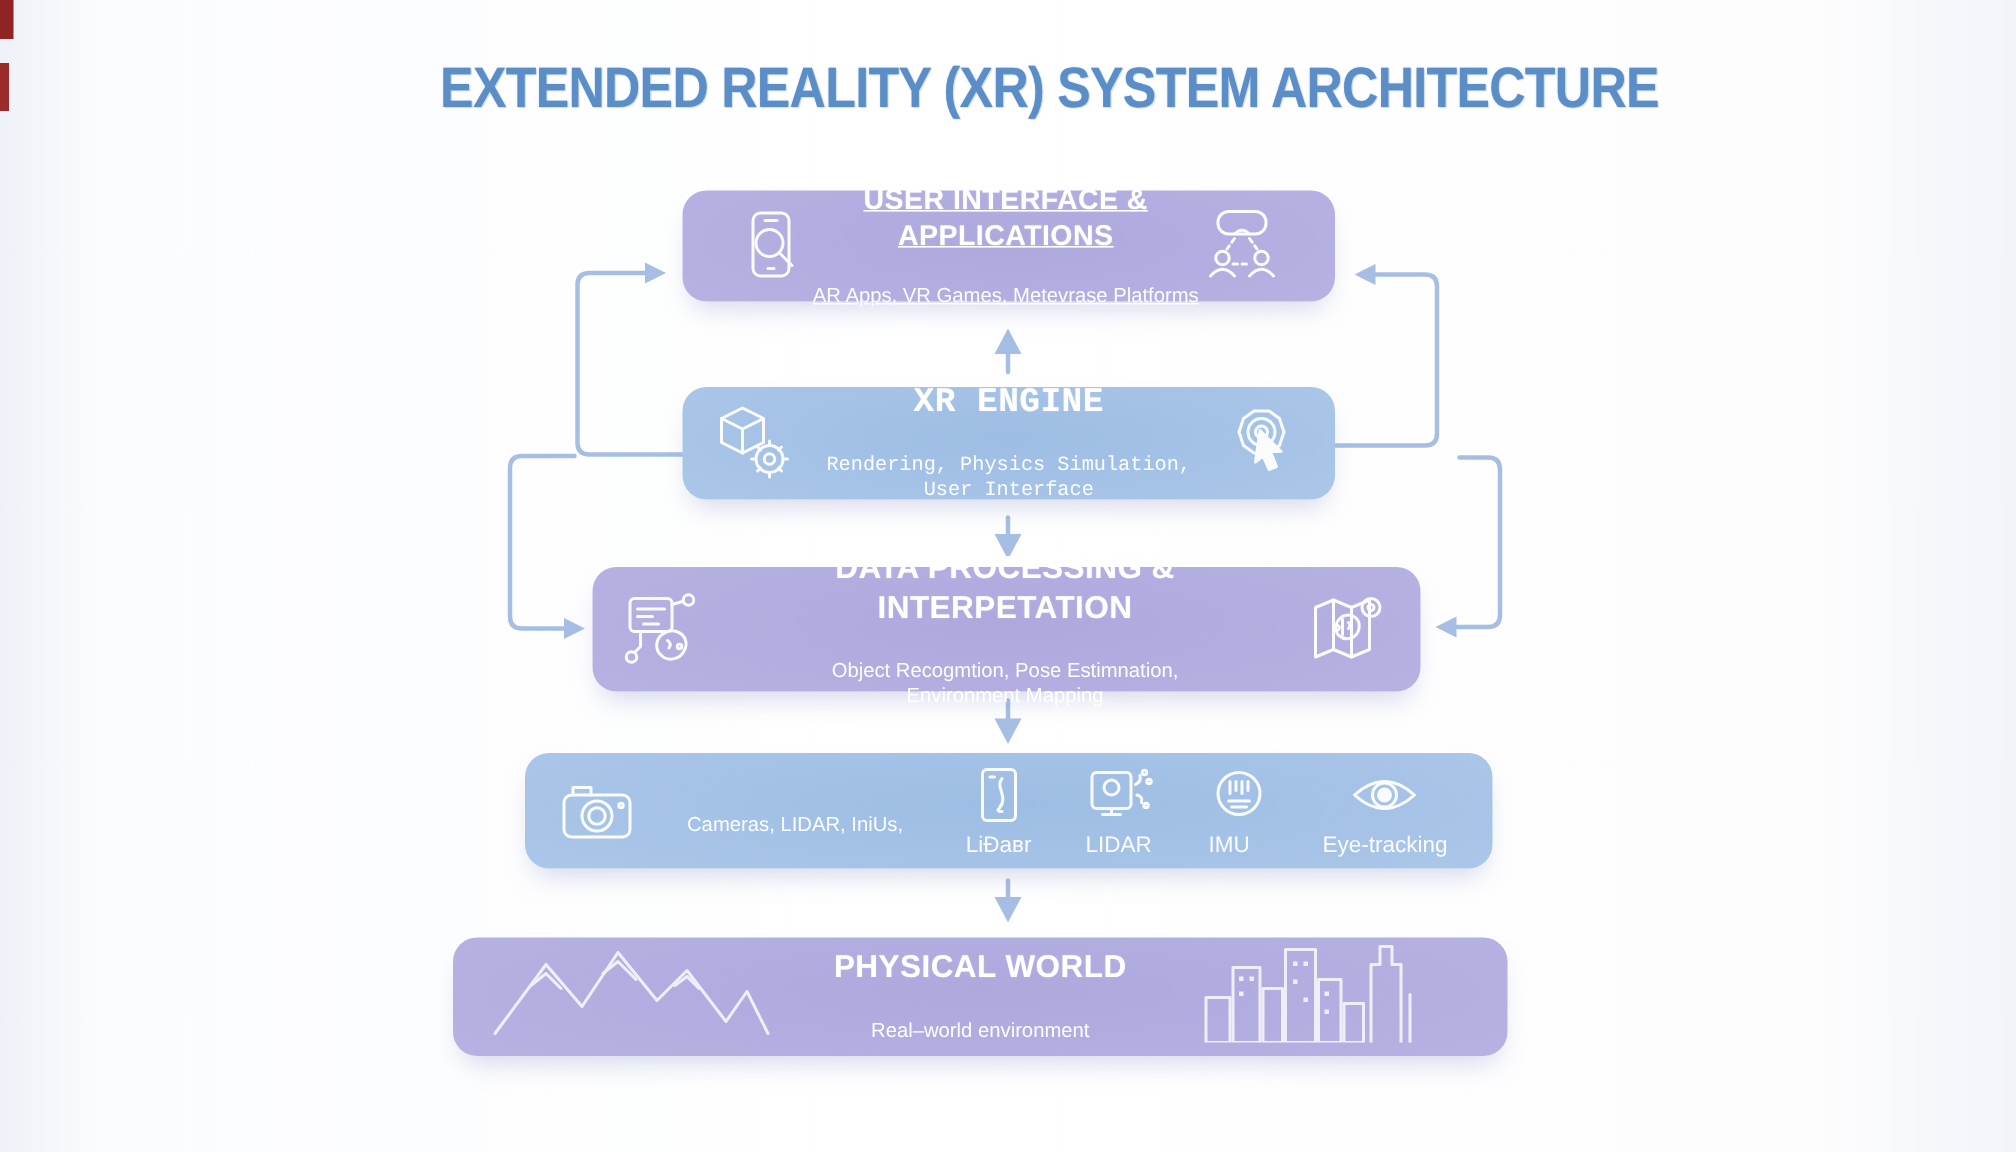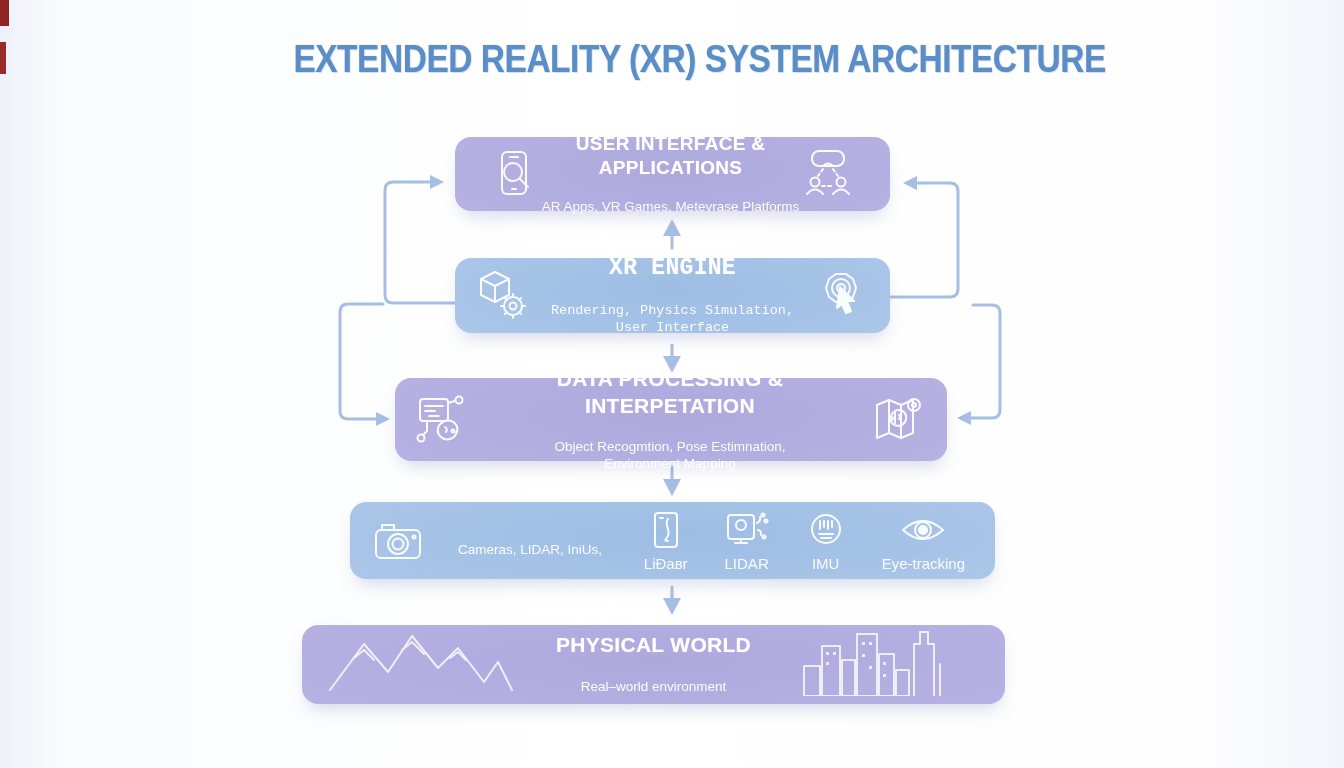--- a/index.html
+++ b/index.html
@@ -16,33 +16,33 @@
     letter-spacing:-.5px;transform:scaleX(.88);
     text-shadow:0 0 1px rgba(91,141,199,.55), 1px 1px 0 rgba(120,160,210,.25);
   }
   .layer{
     position:absolute;border-radius:16px;display:flex;align-items:center;
     box-shadow:0 10px 18px -6px rgba(140,150,200,.38);
     color:#fff;
   }
   .lav{background:radial-gradient(ellipse 120% 170% at 50% 45%, #aea9dd 0%, #b7b2e3 55%, #ccc8ef 100%);}
   .blu{background:radial-gradient(ellipse 120% 170% at 50% 45%, #9ebde4 0%, #abc7e9 55%, #cbddf3 100%);}
-  .layer-ui{left:455px;top:137px;width:435px;height:74px;padding:0 36px;box-sizing:border-box;}
+  .layer-ui{left:455px;top:127px;width:435px;height:74px;padding:0 36px;box-sizing:border-box;text-decoration:underline;}
   .layer-engine{left:455px;top:258px;width:435px;height:75px;padding:0 22px;box-sizing:border-box;font-family:Liberation Mono, monospace;}
   .layer-proc{left:395px;top:378px;width:552px;height:83px;padding:0 20px;box-sizing:border-box;}
   .layer-sensors{left:350px;top:502px;width:645px;height:77px;padding:0 22px;box-sizing:border-box;}
   .layer-phys{left:302px;top:625px;width:703px;height:79px;}
   .ltext{flex:1;text-align:center;line-height:1.25;}
   .ltitle{font-weight:700;letter-spacing:.3px;text-shadow:0 0 1px rgba(255,255,255,.4);}
   .f19{font-size:19px;} .f23{font-size:23px;} .f21{font-size:21px;}
   .lsub{font-size:13.5px;color:rgba(255,255,255,.96);margin-top:20px;}
   .icon{flex:none;display:flex;align-items:center;justify-content:center;}
   .icon svg{stroke:#fff;fill:none;stroke-width:2;stroke-linecap:round;stroke-linejoin:round;opacity:.95;}
   .sensor-row{display:flex;align-items:center;gap:36px;margin-left:auto;margin-right:8px;}
-  .sensor-item{display:flex;flex-direction:column;align-items:center;gap:3px;}
+  .sensor-item{display:flex;flex-direction:column;gap:3px;}
   .sensor-label{font-size:15px;color:#fff;opacity:.95;}
   .sensors-text{text-align:center;margin-left:30px;line-height:1.25;}
   .phys-text{position:absolute;left:0;top:50%;width:100%;transform:translateY(-52%);text-align:center;line-height:1.3;}
   .deco{position:absolute;}
   .deco svg{stroke:#fff;fill:none;stroke-width:2;stroke-linecap:round;stroke-linejoin:round;opacity:.8;}
   .overlay{position:absolute;left:0;top:0;pointer-events:none;}
   .mark1{position:absolute;left:0;top:0;width:9px;height:26px;background:#8f2424;}
   .mark2{position:absolute;left:0;top:42px;width:6px;height:32px;background:#9a2b2b;}
 </style>
 </head>

